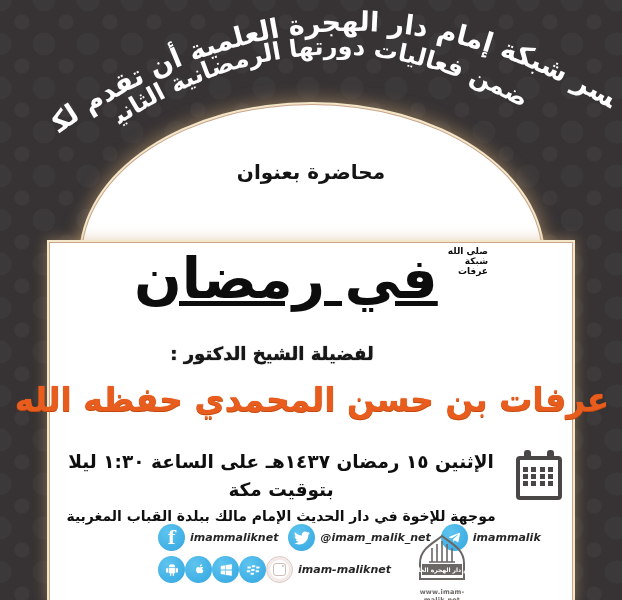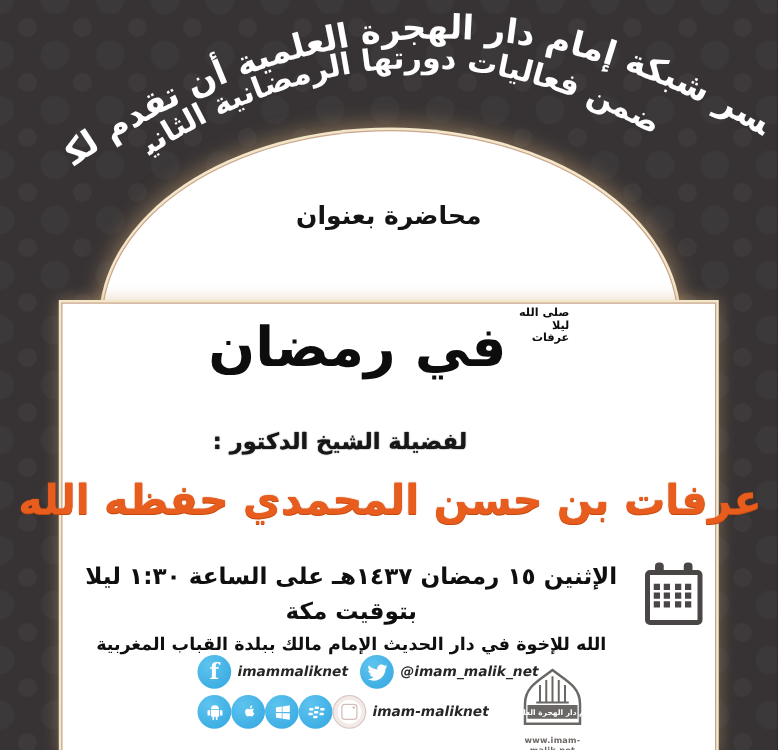--- a/index.html
+++ b/index.html
@@ -29,21 +29,21 @@
 
   .lecture-label{
     position:absolute;left:0;top:160px;width:622px;text-align:center;
     font-size:20px;font-weight:bold;color:#141414;direction:rtl;
   }
   .title-row{
     position:absolute;left:50px;top:236px;width:522px;height:84px;
     display:flex;direction:rtl;justify-content:center;align-items:center;gap:10px;
     color:#0d0d0d;
   }
-  .title-part{font-size:44px;font-weight:bold;letter-spacing:1px;white-space:nowrap;}
+  .title-part{font-size:56px;font-weight:bold;letter-spacing:1px;white-space:nowrap;text-decoration:underline;}
   .salutation{
     display:inline-flex;flex-direction:column;
     font-size:9px;font-weight:bold;line-height:1.1;transform:translateY(-16px);
   }
   .speaker-intro{
     position:absolute;left:0;top:343px;width:544px;text-align:center;
     font-size:18px;font-weight:bold;color:#171717;direction:rtl;
     text-shadow:0 0 1px #000;
   }
   .speaker-name{
@@ -109,21 +109,21 @@
     </text>
   </svg>
 
   <div class="content">
 
     <div class="lecture-label">محاضرة بعنوان</div>
 
     <div class="title-row">
       <span class="salutation">
         <span>صلى الله</span>
-        <span>ليلا</span>
+        <span>شبكة</span>
         <span>عرفات</span>
       </span>
       <span class="title-part">في رمضان</span>
     </div>
 
     <div class="speaker-intro">لفضيلة الشيخ الدكتور :</div>
 
     <div class="speaker-name">عرفات بن حسن المحمدي حفظه الله</div>
 
     <div class="schedule">
@@ -141,39 +141,47 @@
             <span class="cal-dot"></span>
             <span class="cal-dot"></span>
           <span class="cal-dot"></span>
             <span class="cal-dot"></span>
             <span class="cal-dot"></span>
             <span class="cal-dot"></span>
         </span>
       </div>
       <div class="schedule-text">
         <div class="schedule-line1">الإثنين ١٥ رمضان ١٤٣٧هـ على الساعة ١:٣٠ ليلا بتوقيت مكة</div>
-        <div class="schedule-line2">الله للإخوة في دار الحديث الإمام مالك ببلدة القباب المغربية</div>
+        <div class="schedule-line2">موجهة للإخوة في دار الحديث الإمام مالك ببلدة القباب المغربية</div>
       </div>
     </div>
 
     <div class="social">
       <div class="social-row">
         <span class="social-item">
           <span class="badge fb">
               <span>f</span>
             </span>
           <span class="social-label">imammaliknet</span>
         </span>
         <span class="social-item">
           <span class="badge">
             <svg width="16" height="16" viewBox="0 0 24 24" fill="#fff">
                 <path d="M23.9 4.6c-.9.4-1.8.7-2.8.8 1-.6 1.8-1.6 2.2-2.7-1 .6-2 1-3.1 1.2C19.3 2.9 18 2.3 16.6 2.3c-2.7 0-4.9 2.2-4.9 4.9 0 .4 0 .8.1 1.1C7.7 8.1 4.1 6.1 1.6 3.2c-.4.7-.7 1.6-.7 2.5 0 1.7.9 3.2 2.2 4.1-.8 0-1.6-.2-2.2-.6v.1c0 2.4 1.7 4.4 3.9 4.8-.4.1-.8.2-1.3.2-.3 0-.6 0-.9-.1.6 2 2.4 3.4 4.6 3.4-1.7 1.3-3.8 2.1-6.1 2.1-.4 0-.8 0-1.2-.1 2.2 1.4 4.8 2.2 7.6 2.2 9 0 14-7.5 14-14v-.6c1-.7 1.8-1.6 2.4-2.6z"></path>
               </svg>
           </span>
           <span class="social-label">@imam_malik_net</span>
+        </span>
+        <span class="social-item">
+          <span class="badge">
+            <svg width="15" height="15" viewBox="0 0 24 24" fill="#fff">
+                <path d="M9.8 18.6l.3-4.2 7.7-6.9c.3-.3-.1-.5-.5-.2L7.7 13.3 3.6 12c-.9-.3-.9-.9.2-1.3l16-6.2c.7-.3 1.4.2 1.1 1.3l-2.7 12.8c-.2.9-.7 1.1-1.5.7l-4.1-3-2 1.9c-.2.3-.4.6-.8.6z"></path>
+              </svg>
+          </span>
+          <span class="social-label">imammalik</span>
         </span>
       </div>
       <div class="social-row" style="gap:0;">
         <span class="badge">
           <svg width="16" height="16" viewBox="0 0 24 24" fill="#fff">
               <path d="M7 9h10v7a1 1 0 0 1-1 1h-1v3a1 1 0 0 1-2 0v-3h-2v3a1 1 0 0 1-2 0v-3H8a1 1 0 0 1-1-1V9zm-2.5 0A1.5 1.5 0 0 1 6 10.5v4a1.5 1.5 0 0 1-3 0v-4A1.5 1.5 0 0 1 4.5 9zm15 0A1.5 1.5 0 0 1 21 10.5v4a1.5 1.5 0 0 1-3 0v-4A1.5 1.5 0 0 1 19.5 9zM7.2 8a4.8 4.8 0 0 1 9.6 0H7.2zm2.3-2.2l-1-1.6.7-.4 1 1.6-.7.4zm5 0l-.7-.4 1-1.6.7.4-1 1.6z"></path>
             </svg>
         </span>
         <span class="badge">
           <svg width="15" height="15" viewBox="0 0 24 24" fill="#fff">

